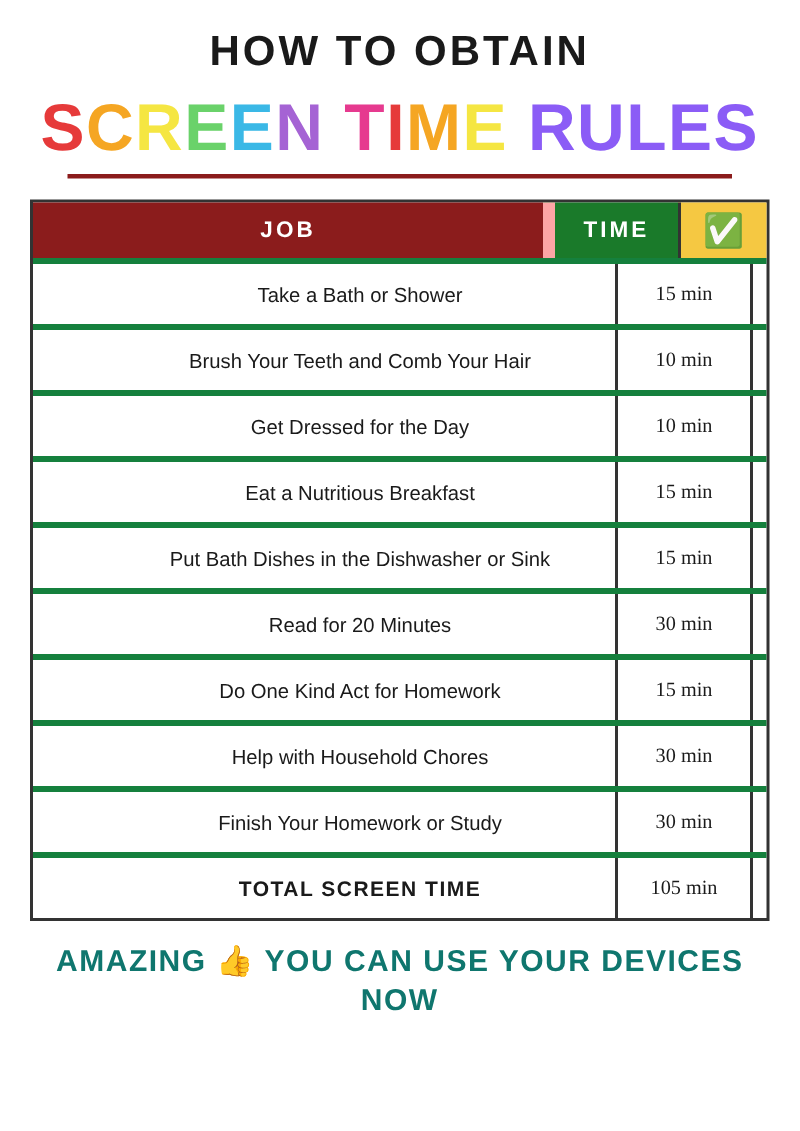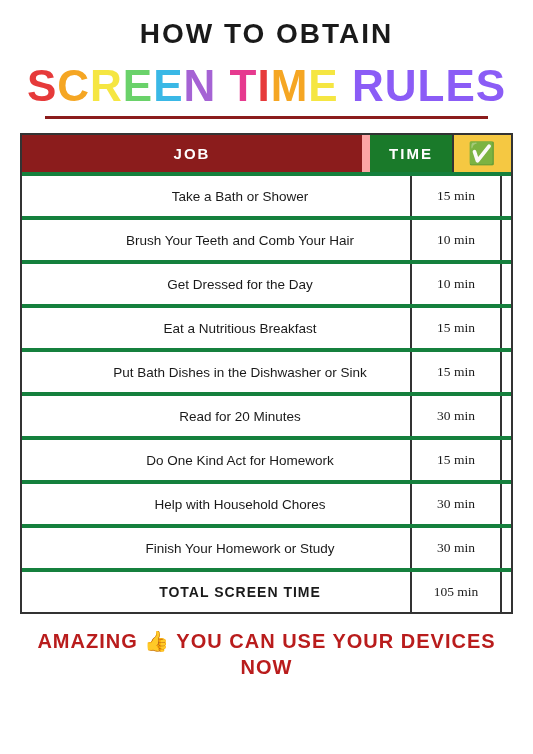--- a/index.html
+++ b/index.html
@@ -132,21 +132,21 @@
     .row-checkmark {
       flex: 1;
       border-left: 2px solid #333;
       padding: 12px 4px;
     }
 
     .footer-text {
       margin-top: 14px;
       font-size: 20px;
       font-weight: 900;
-      color: #b91c1c;
+      color: #0f766e;
       text-transform: uppercase;
       text-align: center;
       line-height: 1.3;
       letter-spacing: 1px;
     }
   </style>
 </head>
 <body>
 
 <span class="title-how">HOW TO OBTAIN</span>

